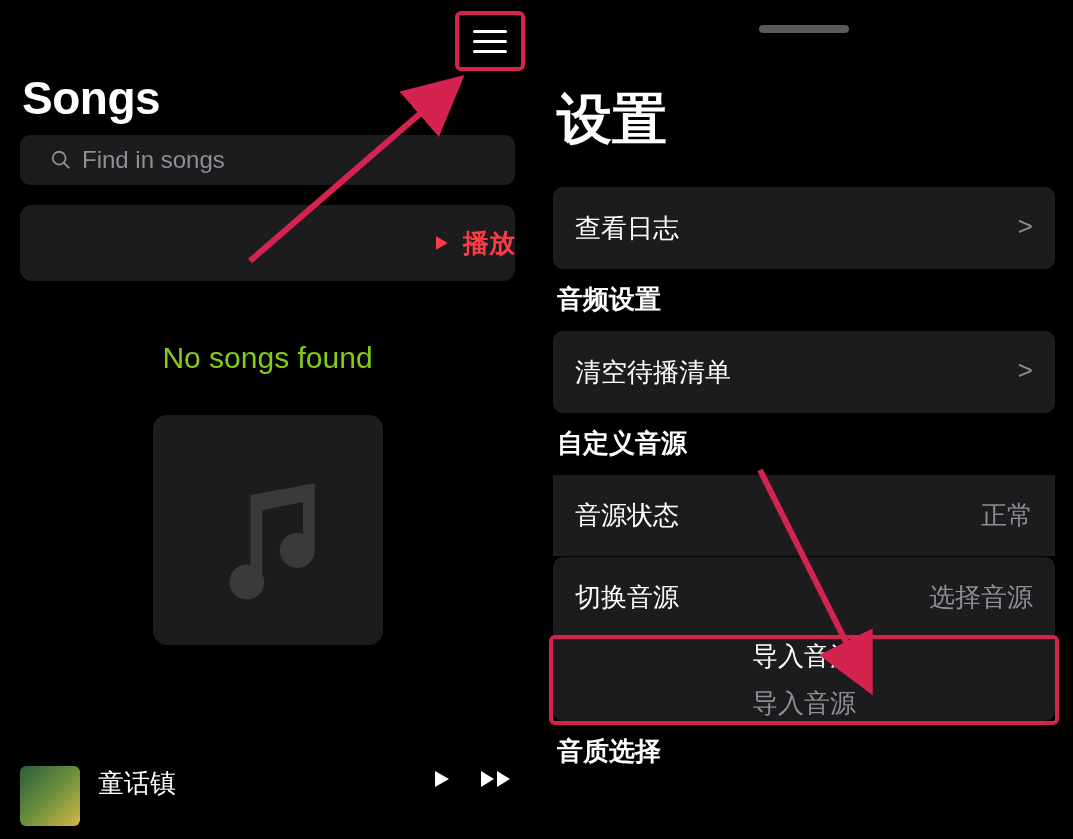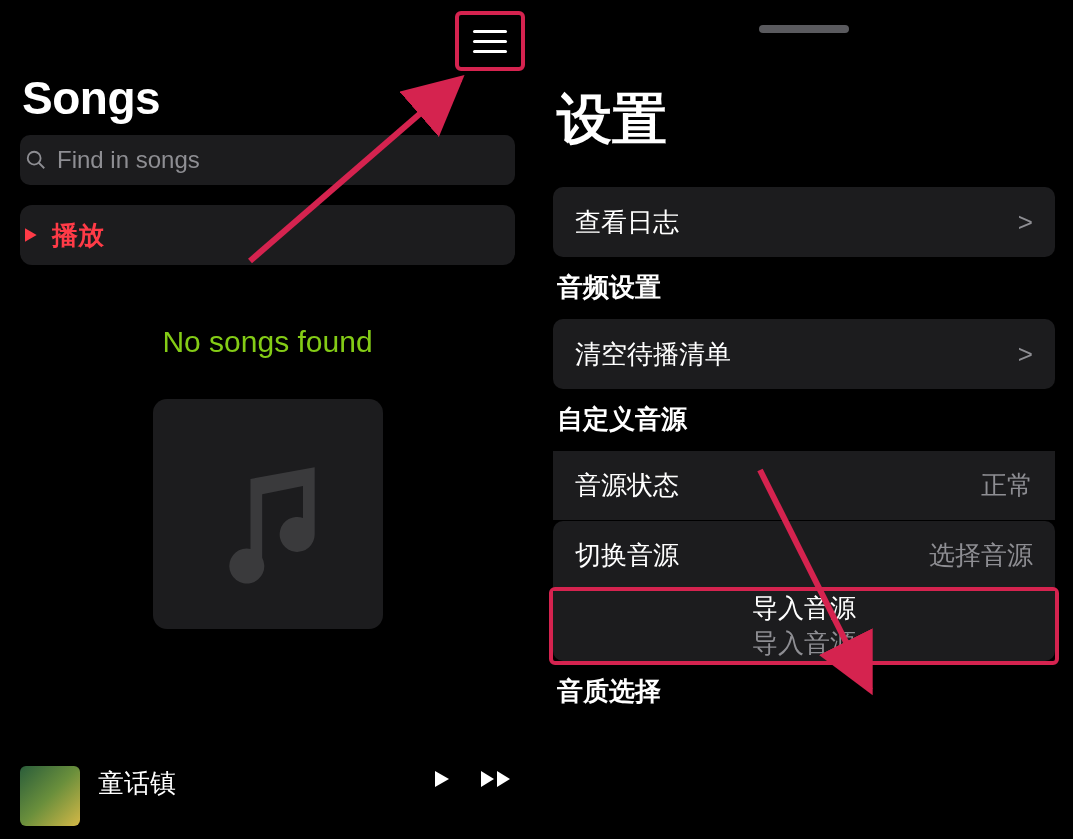--- a/index.html
+++ b/index.html
@@ -34,29 +34,29 @@
   .menu-lines { width: 34px; display:flex; flex-direction:column; gap:7px;}
   .menu-lines span { height:3px; background:#fff; border-radius:2px; display:block;}
   .title {
     font-size: 46px; font-weight:700; letter-spacing:-0.5px;
     padding: 60px 0 0 22px;
   }
   .search {
     margin: 10px 20px 0 20px;
     background:#1c1c1e;
     height:50px; border-radius:10px;
-    display:flex; align-items:center; padding:0 5px;
+    display:flex; align-items:center; padding:0 30px;
     color:#8e8e93;
   }
   .search svg { width:22px; height:22px; margin-right:10px; stroke:#8e8e93; }
   .search span { font-size:24px; }
   .btn-row { display:flex; gap:16px; margin:20px 20px 0 20px;}
   .btn {
-    flex:1; height:60px; background:#1c1c1e; border-radius:12px;
-    display:flex; align-items:center; justify-content:flex-start;
+    flex:1; height:76px; background:#1c1c1e; border-radius:12px;
+    display:flex; align-items:center; justify-content:flex-end;
     color:#ff3b47; font-size:26px; font-weight:600; gap:12px;
   }
   .btn svg { width:20px; height:20px; fill:#ff3b47;}
   .shuffle-icon svg { fill:none; stroke:#ff3b47; stroke-width:2;}
   .empty { text-align:center; color:#84cc16; font-size:30px; margin-top:60px;}
   .music-thumb {
     width:230px; height:230px; background:#1c1c1e; border-radius:14px;
     margin:40px auto 0 auto; display:flex; align-items:center; justify-content:center;
   }
   .music-thumb svg { width:140px; height:140px; fill:#3a3a3c;}
@@ -80,24 +80,25 @@
 
   
   .drag-handle {
     width:90px; height:8px; background:#5a5a5e; border-radius:4px;
     margin:14px auto 0 auto;
   }
   .settings-title { font-size:55px; font-weight:700; padding:50px 0 30px 18px;}
   .cell-group { margin:0 14px;}
   .section-label { font-size:26px; font-weight:600; padding:13px 4px 14px 4px;}
   .cell {
-    background:#1c1c1e; height:70px; border-radius:0;
+    background:#1c1c1e; height:82px; border-radius:0;
     display:flex; align-items:center; justify-content:space-between;
     padding:0 22px; font-size:26px;
     border-bottom:1px solid #000;
+    font-family:Liberation Mono, monospace;
   }
   .cell.single { border-radius:10px; border-bottom:none;}
   .cell.first { border-top-left-radius:10px; border-top-right-radius:10px;}
   .cell.last { border-bottom-left-radius:10px; border-bottom-right-radius:10px; border-bottom:none;flex-direction:column;}
   .cell .value { color:#8e8e93;}
   .cell .chev { color:#8e8e93; font-size:26px;}
   .highlight-box {
     border:4px solid #d5234f; border-radius:6px;
     margin:-4px; padding:0;
   }

